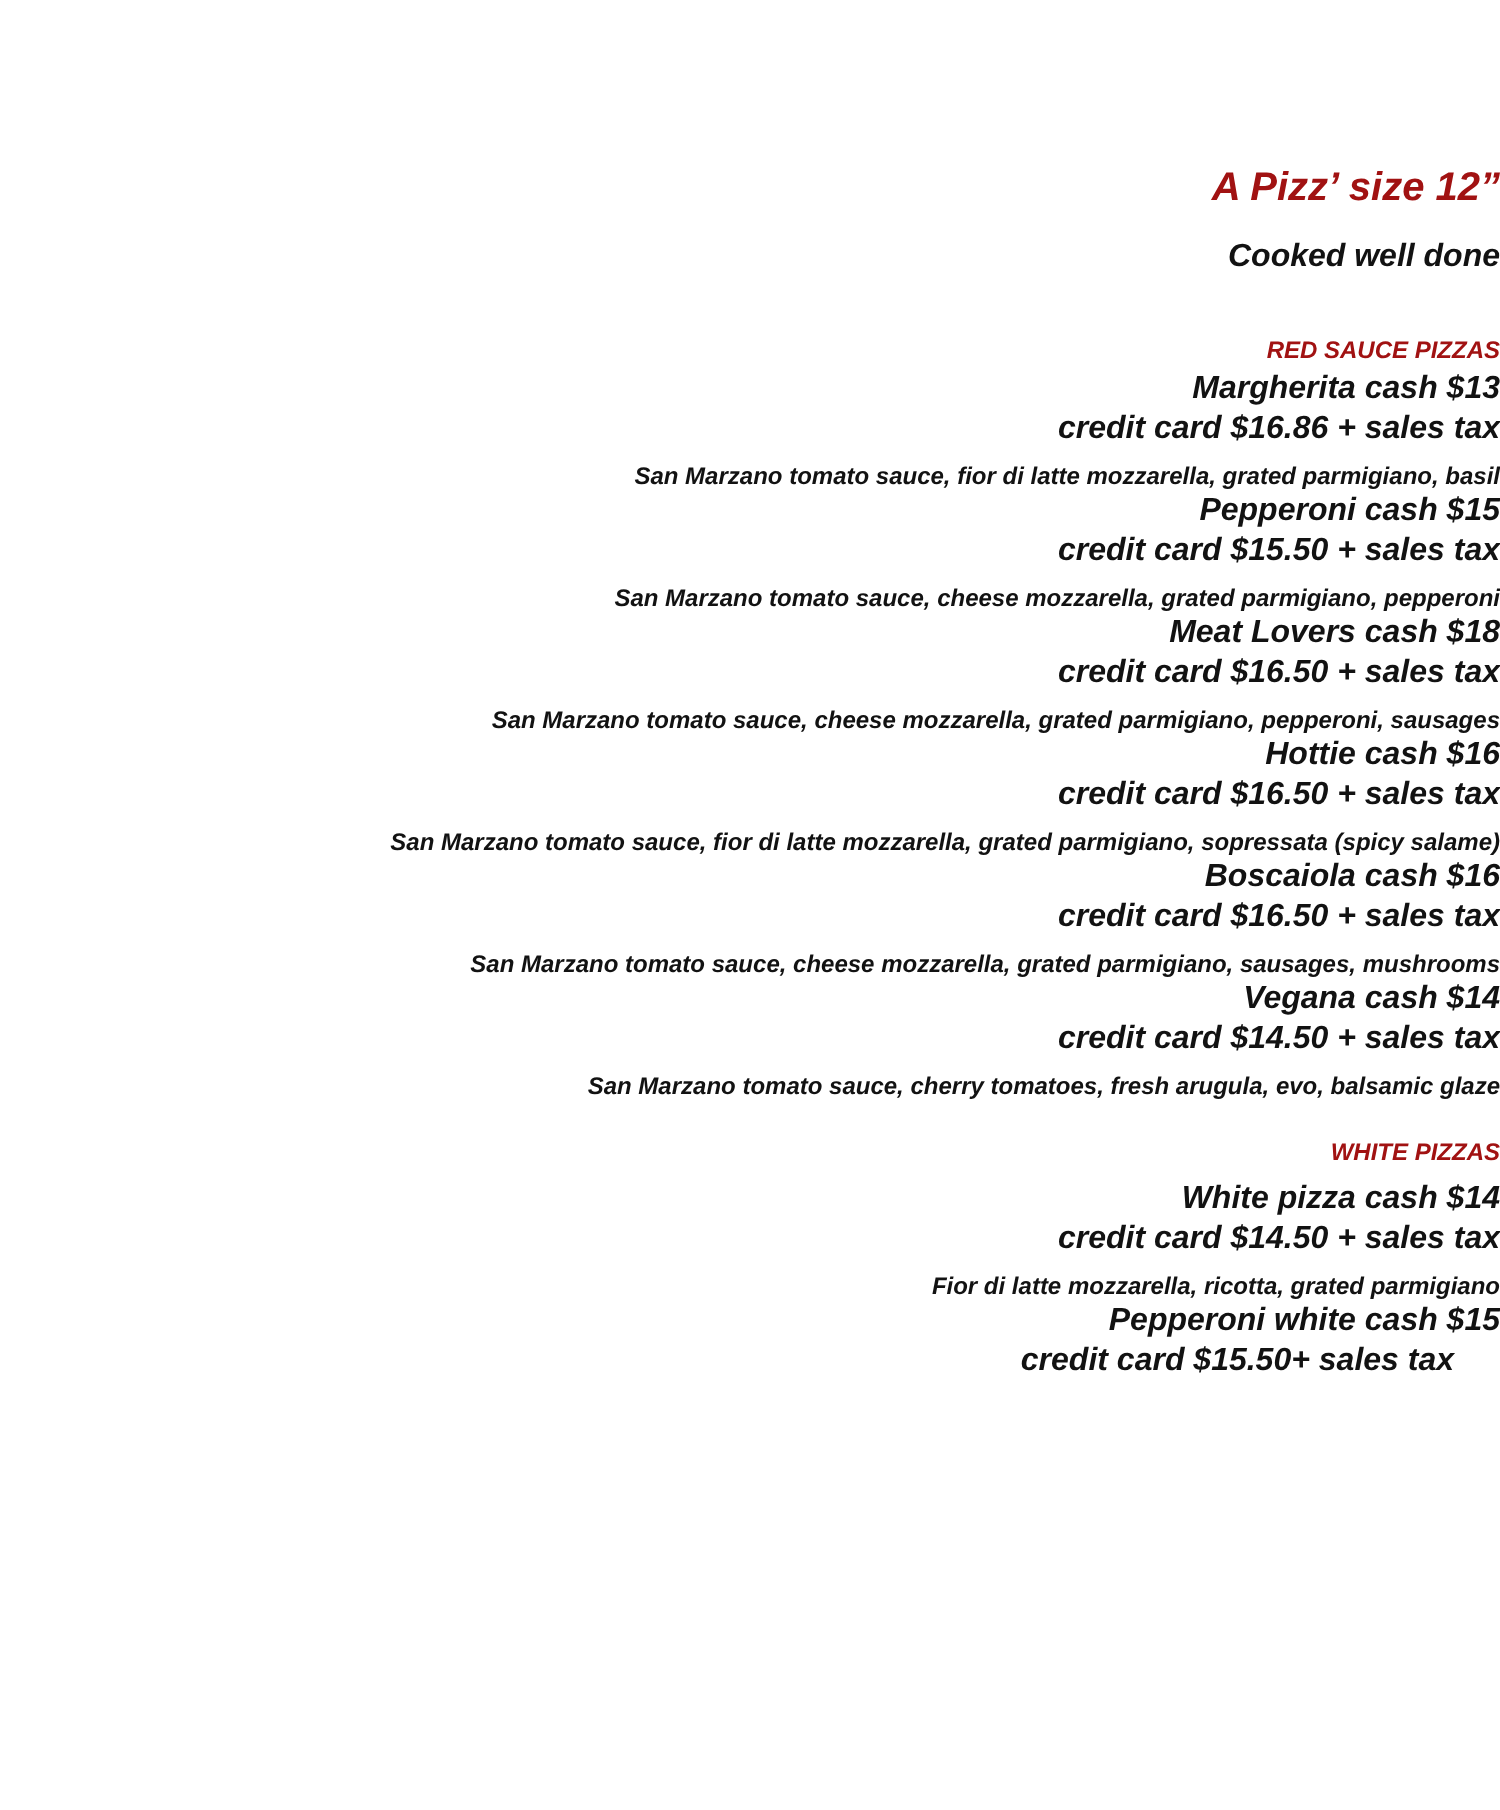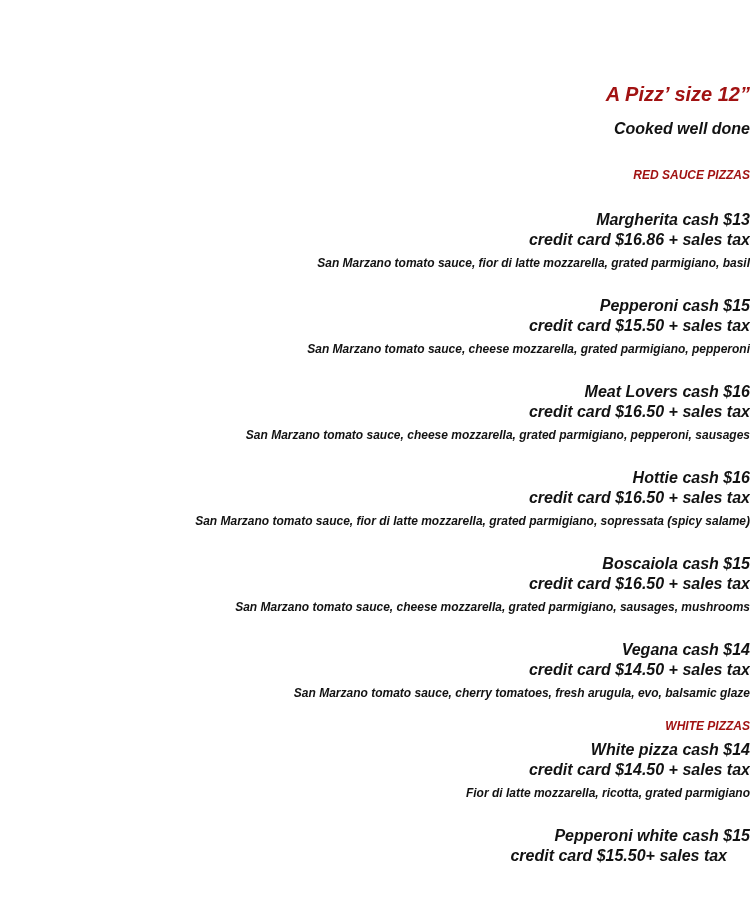--- a/index.html
+++ b/index.html
@@ -19,21 +19,21 @@
   .subtitle {
     font-size: 16px; line-height: 20px;
     margin-top: 13px;
   }
   .section-heading {
     color: var(--accent);
     font-size: 12px; line-height: 20px;
     margin-top: 26px;
   }
   .section--white .section-heading { margin-top: 15px; font-style: italic; }
-  .item { margin-top: 25px; }
+  .item { margin-top: 0; }
   .section--white .item:first-of-type { margin-top: 4px; font-style: italic; }
   .item-name, .item-credit {
     font-size: 16px; line-height: 20px;
   }
   .item-credit.shift-left { position: relative; left: -23px; }
   .item-desc {
     font-size: 12px; line-height: 16px;
     margin-top: 5px;
   }
   .item-desc + .item-desc { margin-top: 0; }
@@ -55,33 +55,33 @@
       <div class="item-desc">San Marzano tomato sauce, fior di latte mozzarella, grated parmigiano, basil</div>
     </article>
 
     <article class="item">
       <div class="item-name">Pepperoni cash $15</div>
       <div class="item-credit">credit card $15.50 + sales tax</div>
       <div class="item-desc">San Marzano tomato sauce, cheese mozzarella, grated parmigiano, pepperoni</div>
     </article>
 
     <article class="item">
-      <div class="item-name">Meat Lovers cash $16</div>
+      <div class="item-name">Meat Lovers cash $18</div>
       <div class="item-credit">credit card $16.50 + sales tax</div>
       <div class="item-desc">San Marzano tomato sauce, cheese mozzarella, grated parmigiano, pepperoni, sausages</div>
     </article>
 
     <article class="item">
       <div class="item-name">Hottie cash $16</div>
       <div class="item-credit">credit card $16.50 + sales tax</div>
       <div class="item-desc">San Marzano tomato sauce, fior di latte mozzarella, grated parmigiano, sopressata (spicy salame)</div>
     </article>
 
     <article class="item">
-      <div class="item-name">Boscaiola cash $15</div>
+      <div class="item-name">Boscaiola cash $16</div>
       <div class="item-credit">credit card $16.50 + sales tax</div>
       <div class="item-desc">San Marzano tomato sauce, cheese mozzarella, grated parmigiano, sausages, mushrooms</div>
     </article>
 
     <article class="item">
       <div class="item-name">Vegana cash $14</div>
       <div class="item-credit">credit card $14.50 + sales tax</div>
       <div class="item-desc">San Marzano tomato sauce, cherry tomatoes, fresh arugula, evo, balsamic glaze</div>
     </article>
   </section>

